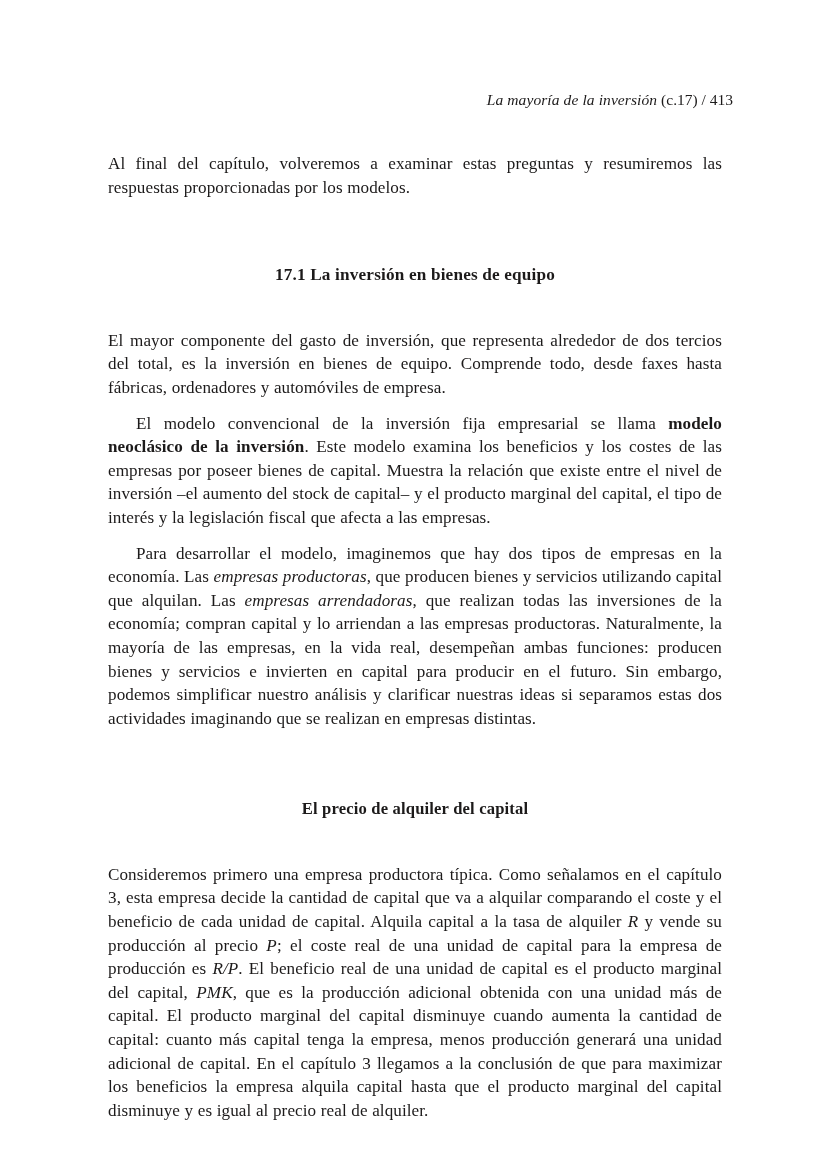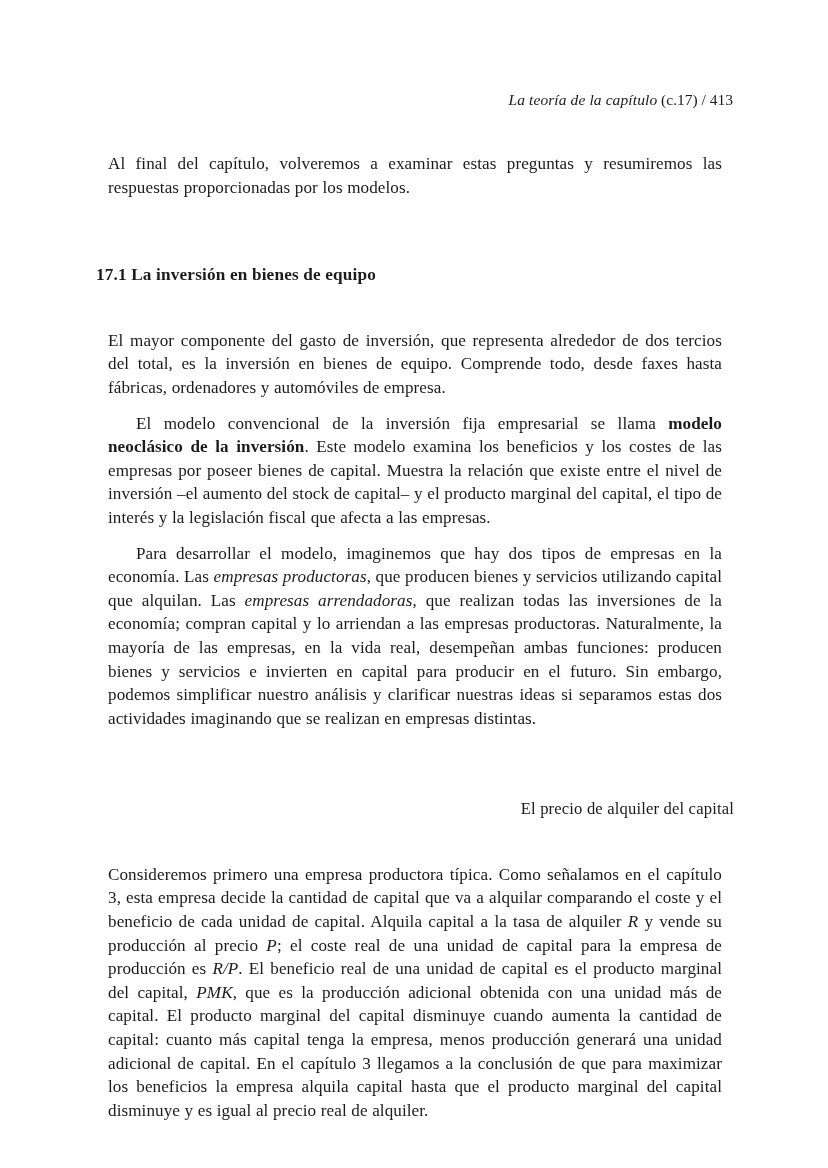--- a/index.html
+++ b/index.html
@@ -61,47 +61,47 @@
   p.para.indent {
     text-indent: 28px;
   }
 
   h2.section-head {
     margin: 0;
     font-size: 17.2px;
     line-height: 23.6px;
     font-weight: bold;
     letter-spacing: 0.01em;
-    text-align: left;
+    text-align: center;
   }
   h3.subsection-head {
     margin: 0;
     font-size: 16.6px;
     line-height: 23.6px;
-    font-weight: normal;
+    font-weight: bold;
     letter-spacing: 0.01em;
-    text-align: right;
+    text-align: center;
   }
 
   .space-before-section   { height: 52px; }
   .space-after-section    { height: 30px; }
   .space-before-subsection{ height: 55px; }
   .space-after-subsection { height: 30px; }
 
   em.term-i { font-style: italic; }
   strong.term-b { font-weight: bold; }
   span.mathvar { font-style: italic; }
 </style>
 </head>
 <body>
 
 <div class="page">
 
   <div class="running-head">
-    <span class="rh-title">La teoría de la capítulo</span> <span class="rh-chapter">(c.17)</span>
+    <span class="rh-title">La mayoría de la inversión</span> <span class="rh-chapter">(c.17)</span>
     <span class="rh-sep">/</span>
     <span class="rh-folio">413</span>
   </div>
 
   <div class="textblock">
 
     <p class="para"><span>Al final del capítulo, volveremos a examinar estas preguntas y resumiremos las respuestas proporcionadas por los modelos.</span></p>
 
     <div class="space-before-section"></div>
 

